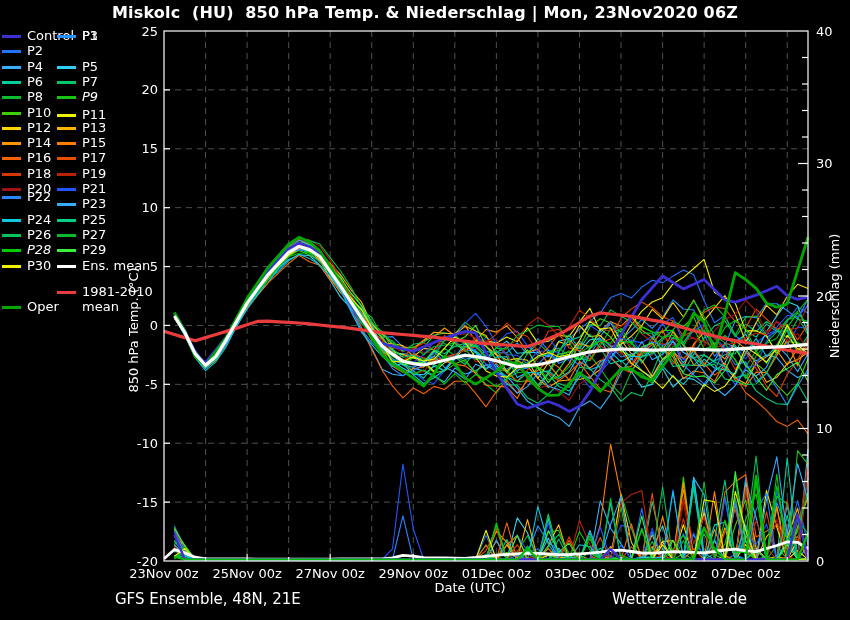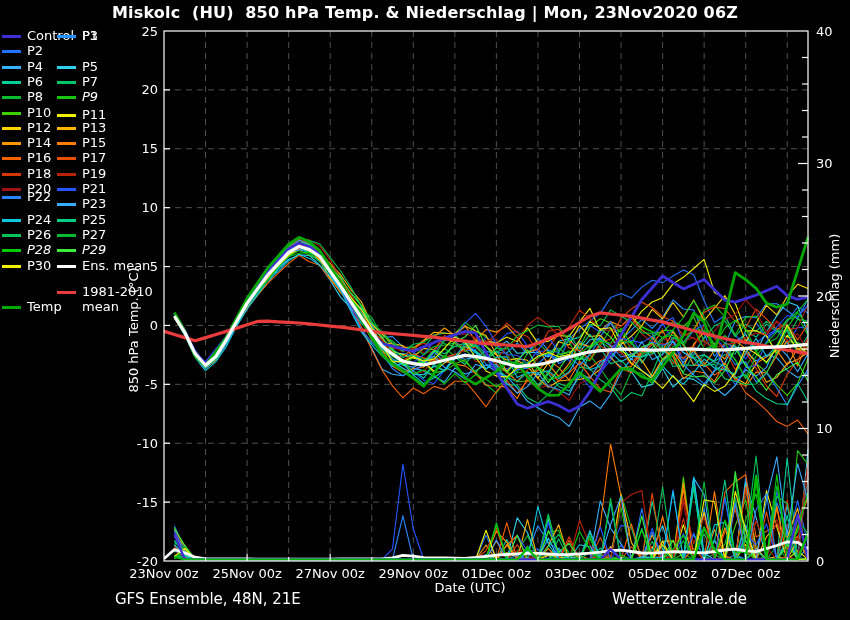--- a/index.html
+++ b/index.html
@@ -219,22 +219,22 @@
       <div class="leg-item" style="left: 55px; top: 140.7px;"><span class="leg-swatch" style="background: rgb(187, 34, 3);"></span><span>P19</span></div>
       <div class="leg-item" style="left: 0px; top: 156px;"><span class="leg-swatch" style="background: rgb(160, 19, 19);"></span><span>P20</span></div>
       <div class="leg-item" style="left: 55px; top: 156px;"><span class="leg-swatch" style="background: rgb(35, 85, 255);"></span><span>P21</span></div>
       <div class="leg-item" style="left: 0px; top: 164px;"><span class="leg-swatch" style="background: rgb(43, 133, 255);"></span><span>P22</span></div>
       <div class="leg-item" style="left: 55px; top: 171.3px;"><span class="leg-swatch" style="background: rgb(54, 172, 255);"></span><span>P23</span></div>
       <div class="leg-item" style="left: 0px; top: 186.6px;"><span class="leg-swatch" style="background: rgb(12, 201, 224);"></span><span>P24</span></div>
       <div class="leg-item" style="left: 55px; top: 186.6px;"><span class="leg-swatch" style="background: rgb(0, 205, 134);"></span><span>P25</span></div>
       <div class="leg-item" style="left: 0px; top: 201.9px;"><span class="leg-swatch" style="background: rgb(0, 196, 87);"></span><span>P26</span></div>
       <div class="leg-item" style="left: 55px; top: 201.9px;"><span class="leg-swatch" style="background: rgb(6, 187, 46);"></span><span>P27</span></div>
       <div class="leg-item" style="left: 0px; top: 217.2px; font-style: italic;"><span class="leg-swatch" style="background: rgb(0, 204, 0);"></span><span>P28</span></div>
-      <div class="leg-item" style="left: 55px; top: 217.2px; font-style: italic;"><span class="leg-swatch" style="background: rgb(59, 238, 59);"></span><span>P29</span></div>
+      <div class="leg-item" style="left: 55px; top: 217.2px;"><span class="leg-swatch" style="background: rgb(59, 238, 59);"></span><span>P29</span></div>
       <div class="leg-item" style="left: 0px; top: 232.5px;"><span class="leg-swatch" style="background: rgb(240, 240, 0);"></span><span>P30</span></div>
       <div class="leg-item" style="left: 55px; top: 232.5px;"><span class="leg-swatch" style="background: rgb(255, 255, 255);"></span><span>Ens. mean</span></div>
       <div class="leg-item" style="left: 55px; top: 259px;"><span class="leg-swatch" style="background: rgb(234, 60, 60);"></span><span>1981-2010</span></div>
       <div class="leg-item" style="left: 80px; top: 274px;">mean</div>
-      <div class="leg-item" style="left: 0px; top: 274px;"><span class="leg-swatch" style="background: rgb(0, 168, 0);"></span><span>Temp</span></div>
+      <div class="leg-item" style="left: 0px; top: 274px;"><span class="leg-swatch" style="background: rgb(0, 168, 0);"></span><span>Oper</span></div>
     </div>
   <div id="footer-left" class="footer">GFS Ensemble, 48N, 21E</div>
   <div id="footer-right" class="footer">Wetterzentrale.de</div>
 </div>
 
 </body></html>

